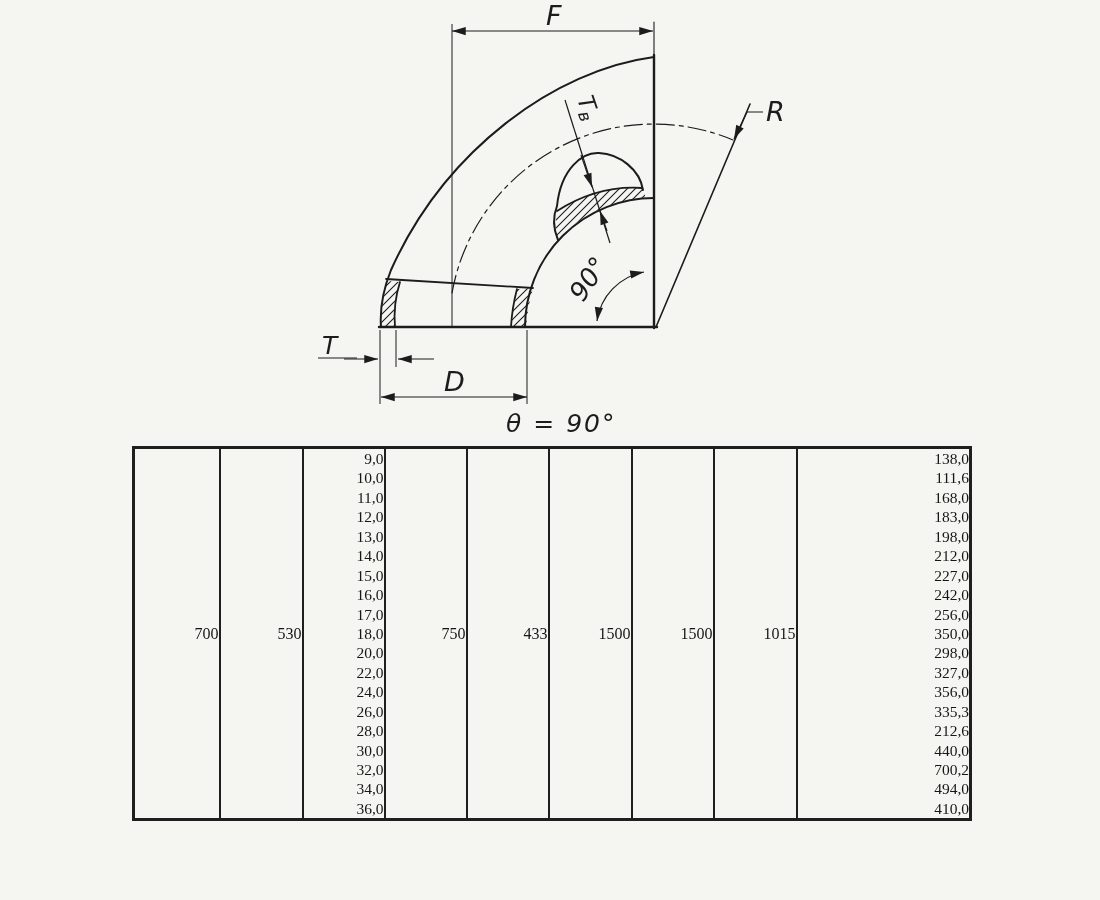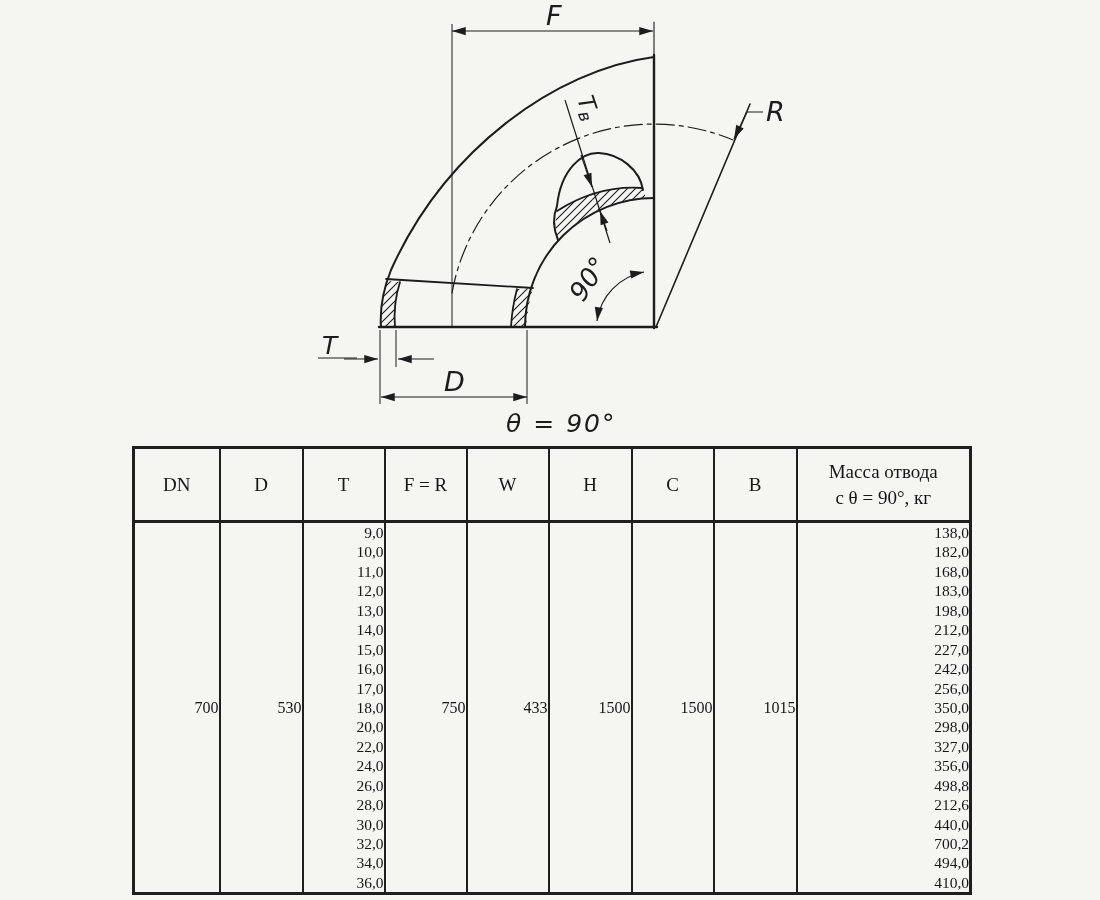--- a/index.html
+++ b/index.html
@@ -136,34 +136,20 @@
         <col style="width:83px">
         <col style="width:82px">
       <col style="width:82px">
         <col style="width:82px">
         <col style="width:83px">
       <col style="width:82px">
         <col style="width:83px">
         <col style="width:174px">
     </colgroup>
     <tbody>
-        <tr class="hdr">
-      <th>DN</th>
-      <th>D</th>
-      <th>T</th>
-      <th>F = R</th>
-      <th>W</th>
-      <th>H</th>
-      <th>C</th>
-      <th>B</th>
-      <th class="mass-h">
-        <div>Масса отвода</div>
-        <div>с θ =  90°, кг</div>
-      </th>
-    </tr>
     <tr class="bodyrow">
       <td>700</td>
       <td>530</td>
       <td>
         <div class="stack">
               <div>9,0</div>
               <div>10,0</div>
               <div>11,0</div>
               <div>12,0</div>
               <div>13,0</div>
@@ -184,33 +170,33 @@
             </div>
       </td>
       <td>750</td>
       <td>433</td>
       <td>1500</td>
       <td>1500</td>
       <td>1015</td>
       <td>
         <div class="stack">
               <div>138,0</div>
-              <div>182,0</div>
+              <div>111,6</div>
               <div>168,0</div>
               <div>183,0</div>
               <div>198,0</div>
               <div>212,0</div>
               <div>227,0</div>
               <div>242,0</div>
               <div>256,0</div>
               <div>350,0</div>
               <div>298,0</div>
               <div>327,0</div>
               <div>356,0</div>
-              <div>498,8</div>
+              <div>335,3</div>
               <div>212,6</div>
               <div>440,0</div>
               <div>700,2</div>
               <div>494,0</div>
               <div>410,0</div>
             </div>
       </td>
     </tr>
   </tbody>
     </table>

